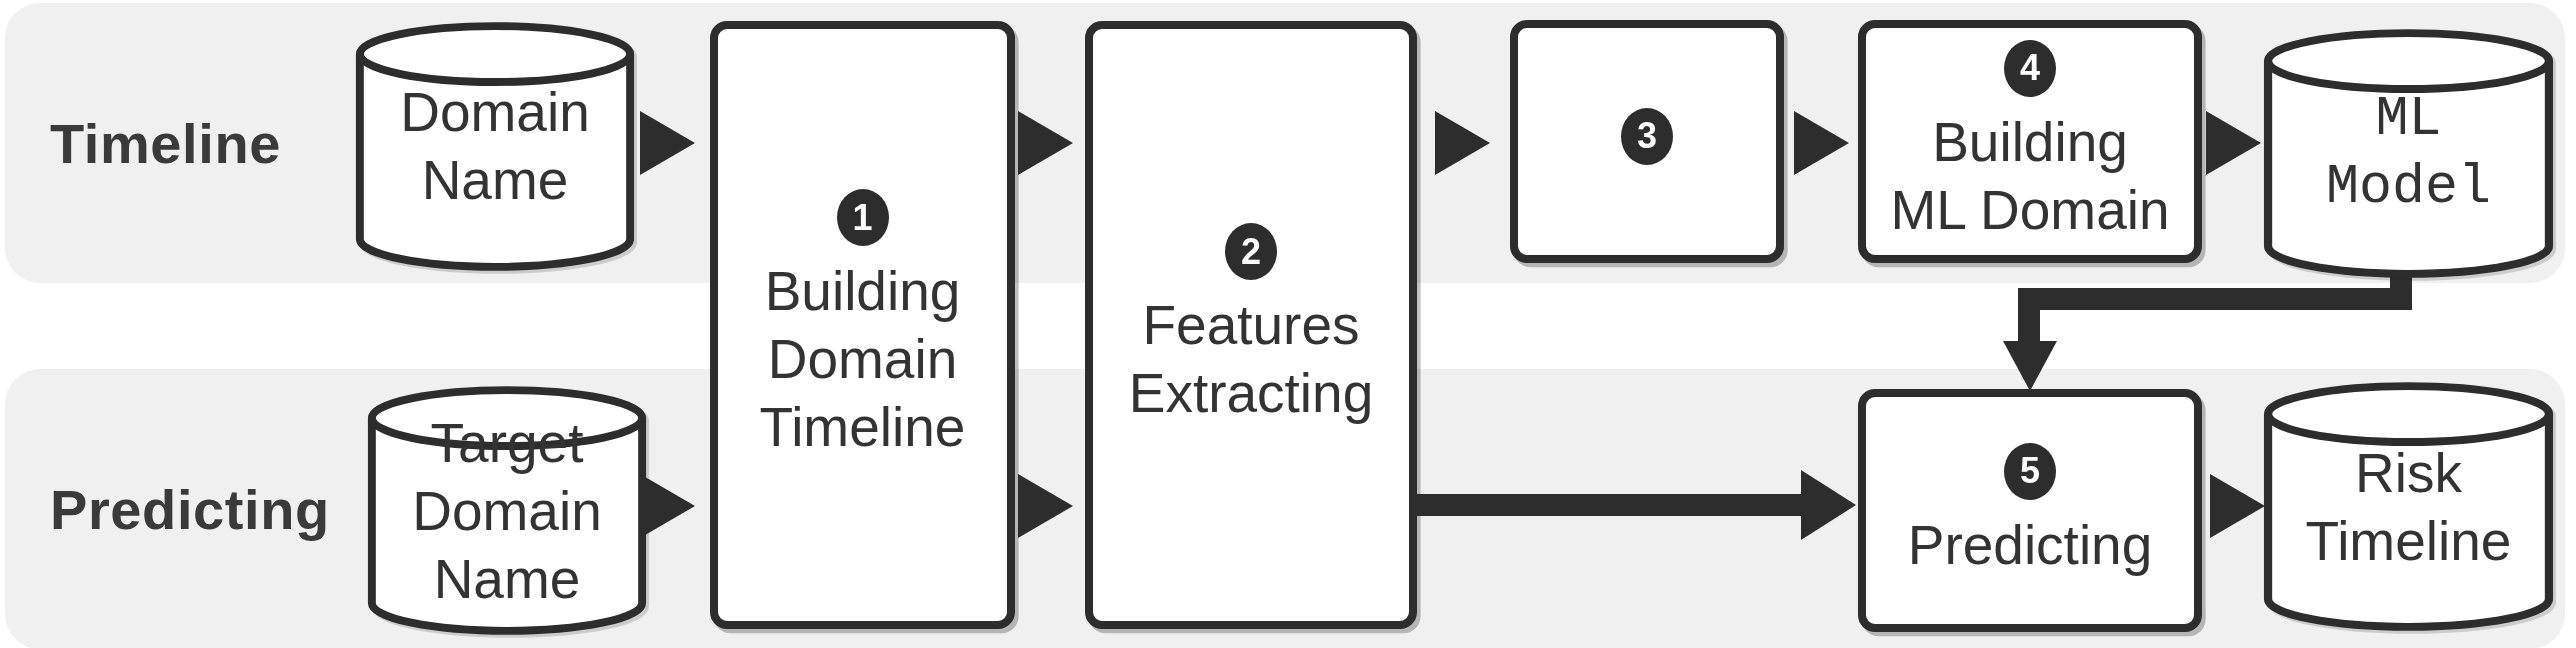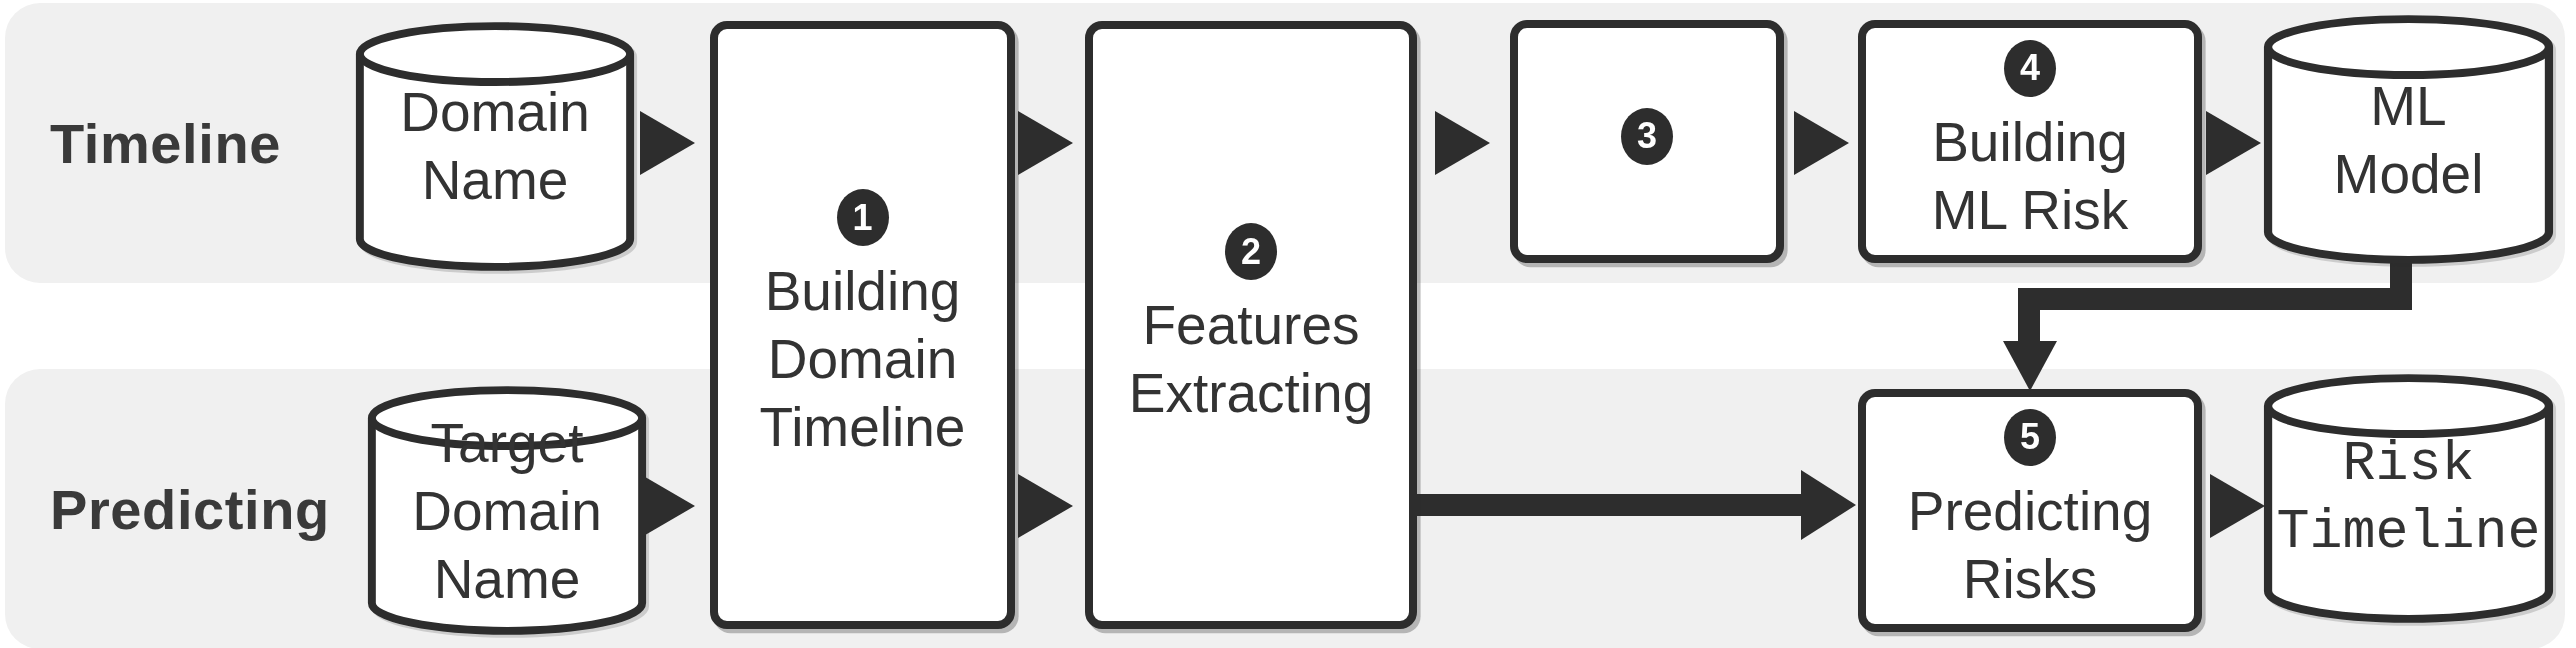--- a/index.html
+++ b/index.html
@@ -138,44 +138,43 @@
   </div>
 
   <div class="pbox" style="left:1510px;top:20px;width:274px;height:243px;">
     <div class="badge">3</div>
   </div>
 
   <div class="pbox" style="left:1858px;top:20px;width:344px;height:243px;">
     <div class="badge">4</div>
     <div class="lines">
       <span class="line">Building</span>
-      <span class="line">ML Risk</span>
+      <span class="line">ML Domain</span>
     </div>
   </div>
 
   <div class="pbox" style="left:1858px;top:389px;width:344px;height:243px;">
     <div class="badge">5</div>
     <div class="lines">
       <span class="line">Predicting</span>
-      <span class="line">Risks</span>
     </div>
   </div>
 
-  <div class="cyl" style="left:2263px;top:13px;width:291px;height:253px;">
+  <div class="cyl" style="left:2263px;top:27px;width:291px;height:253px;font-family:Liberation Mono, monospace;">
     <svg width="291" height="253" viewBox="0 0 460 416" preserveAspectRatio="none">
       <path d="M 8 56 L 8 360 A 222 46 0 0 0 452 360 L 452 56" fill="#ffffff" stroke="#2d2d2d" stroke-width="13"></path>
       <ellipse cx="230" cy="56" rx="222" ry="46" fill="#ffffff" stroke="#2d2d2d" stroke-width="13"></ellipse>
     </svg>
     <div class="cyl-label">
       <span class="line">ML</span>
       <span class="line">Model</span>
     </div>
   </div>
 
-  <div class="cyl" style="left:2263px;top:372px;width:291px;height:253px;font-family:Liberation Mono, monospace;">
+  <div class="cyl" style="left:2263px;top:380px;width:291px;height:253px;">
     <svg width="291" height="253" viewBox="0 0 460 416" preserveAspectRatio="none">
       <path d="M 8 56 L 8 360 A 222 46 0 0 0 452 360 L 452 56" fill="#ffffff" stroke="#2d2d2d" stroke-width="13"></path>
       <ellipse cx="230" cy="56" rx="222" ry="46" fill="#ffffff" stroke="#2d2d2d" stroke-width="13"></ellipse>
     </svg>
     <div class="cyl-label">
       <span class="line">Risk</span>
       <span class="line">Timeline</span>
     </div>
   </div>
 

